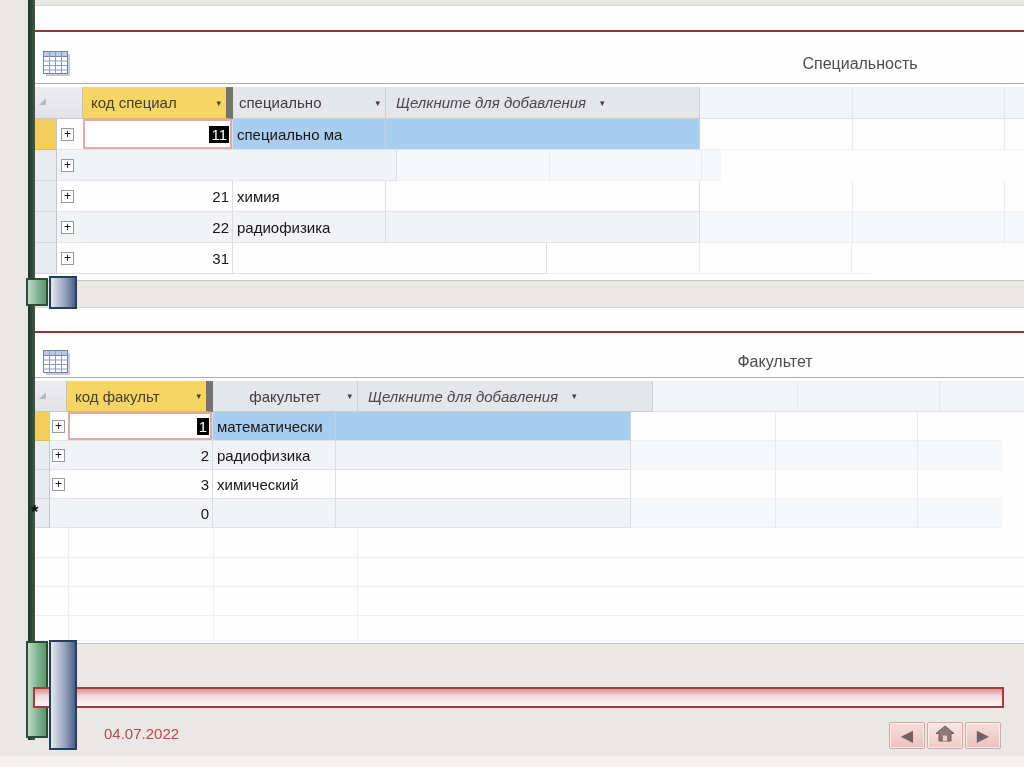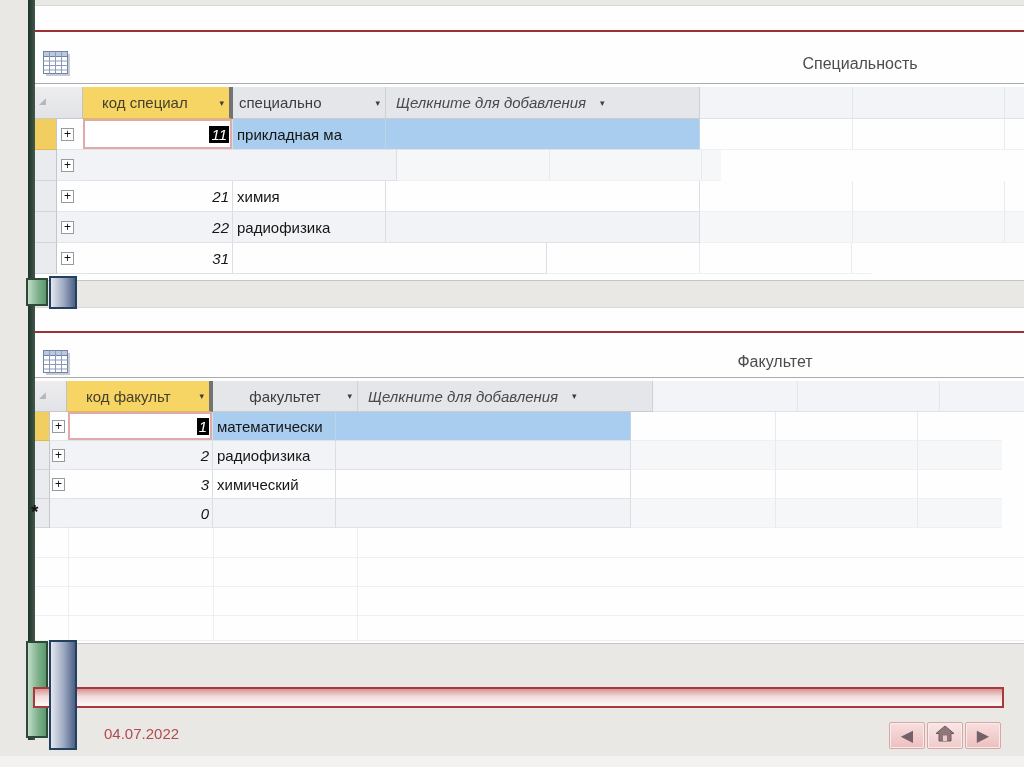--- a/index.html
+++ b/index.html
@@ -32,39 +32,39 @@
   #dsicon1{left:42px;top:50px;} #dsicon2{left:42px;top:349px;}
 
   
   .tbl{left:35px;width:989px;}
   #t1{top:87px;} #t2{top:381px;}
   .row{display:flex;}
   .hrow1{height:32px;} .hrow2{height:31px;}
   .t1row{height:31px;} .t2row{height:29px;}
   .hcell{box-sizing:border-box;position:relative;display:flex;align-items:center;font-size:15px;}
   .hdr-sel{background:linear-gradient(#ededef,#e2e3e6);border-right:1px solid #bfc3c8;border-bottom:1px solid #c6cace;}
-  .hdr-yellow{background:#f6d565;border-right:4px solid #737373;border-bottom:1px solid #d9bd58;color:#45402c;padding-left:19px;}
+  .hdr-yellow{background:#f6d565;border-right:7px solid #737373;border-bottom:1px solid #d9bd58;color:#45402c;padding-left:8px;}
   .hdr-gray{background:#e4e6e9;border-right:1px solid #cdd1d6;border-bottom:1px solid #c9cdd2;color:#3d3d3d;padding-left:6px;}
   .hdr-center{justify-content:center;padding-left:0;}
   .hdr-add{font-style:italic;color:#4a4a4a;padding-left:10px;}
   .hdr-empty{background:#f3f4f8;border-right:1px solid #e3e6ec;border-bottom:1px solid #dfe2e8;}
   .hdr-empty.last{border-right:none;}
   .dd{font-size:9px;color:#3c3c3c;font-style:normal;}
   .dd-abs{position:absolute;right:5px;top:50%;transform:translateY(-50%);}
   .dd-in{margin-left:14px;}
   .sa-tri{position:absolute;left:4px;top:9px;font-size:9px;color:#b3b7bd;font-style:normal;}
 
   .selcell{box-sizing:border-box;background:#e9ebee;border-right:1px solid #c3c7cb;border-bottom:1px solid #d3d6da;position:relative;}
   .sel-active{background:#f2cd5f;border-bottom:1px solid #dfb84f;}
   .pluscell,.cell,.ecell{box-sizing:border-box;display:flex;align-items:center;font-size:15px;color:#151515;}
   .pluscell{border-bottom:1px solid #e2e5e9;}
   .plusbox{display:inline-block;width:13px;height:13px;line-height:11px;text-align:center;background:#fff;
            border:1px solid #969ba1;font-size:12px;color:#111;box-sizing:border-box;margin-left:4px;}
   .cell{border-right:1px solid #dbdee3;border-bottom:1px solid #dfe2e6;}
-  .num{justify-content:flex-end;padding-right:3px;font-style:italic;}
+  .num{justify-content:flex-end;padding-right:3px;}
   .txt{padding-left:4px;white-space:nowrap;overflow:hidden;}
   .ecell{border-right:1px solid #e7eaee;border-bottom:1px solid #eef0f3;}
   .ecell.last{border-right:none;}
   .alt .pluscell,.alt .cell{background:#f2f3f6;}
   .alt .ecell{background:#f6f7f9;}
   .rowsel .cell.blue{background:#a9cdee;border-right:1px solid #c0d4e8;}
   .active-cell{background:#fff;box-shadow:inset 0 0 0 2px #e2a9a9;}
   .codebox{background:#000;color:#fff;padding:0 2px;}
   .star{position:absolute;left:-4px;top:2px;font-size:19px;font-weight:bold;color:#111;}
 
@@ -138,21 +138,21 @@
     </div>
 
     <div class="row t1row rowsel">
       <div class="selcell t1-sel sel-active"></div>
       <div class="pluscell t1-plus">
         <span class="plusbox">+</span>
       </div>
       <div class="cell num t1-c1 active-cell">
         <span class="codebox">11</span>
       </div>
-      <div class="cell txt t1-c2 blue">прикладная ма</div>
+      <div class="cell txt t1-c2 blue">специально ма</div>
       <div class="cell t1-c3 blue"></div>
       <div class="ecell t1-e1"></div>
       <div class="ecell t1-e2"></div>
       <div class="ecell t1-e3 last"></div>
     </div>
 
     <div class="row t1row alt">
       <div class="selcell t1-sel"></div>
       <div class="pluscell t1-plus">
         <span class="plusbox">+</span>

